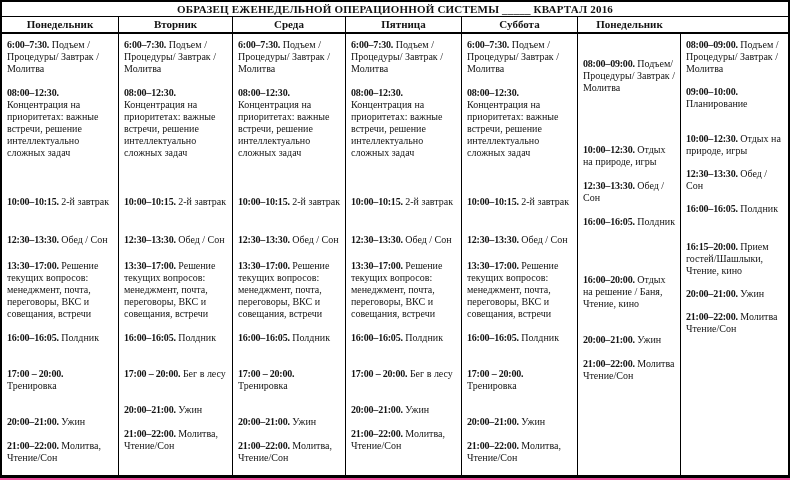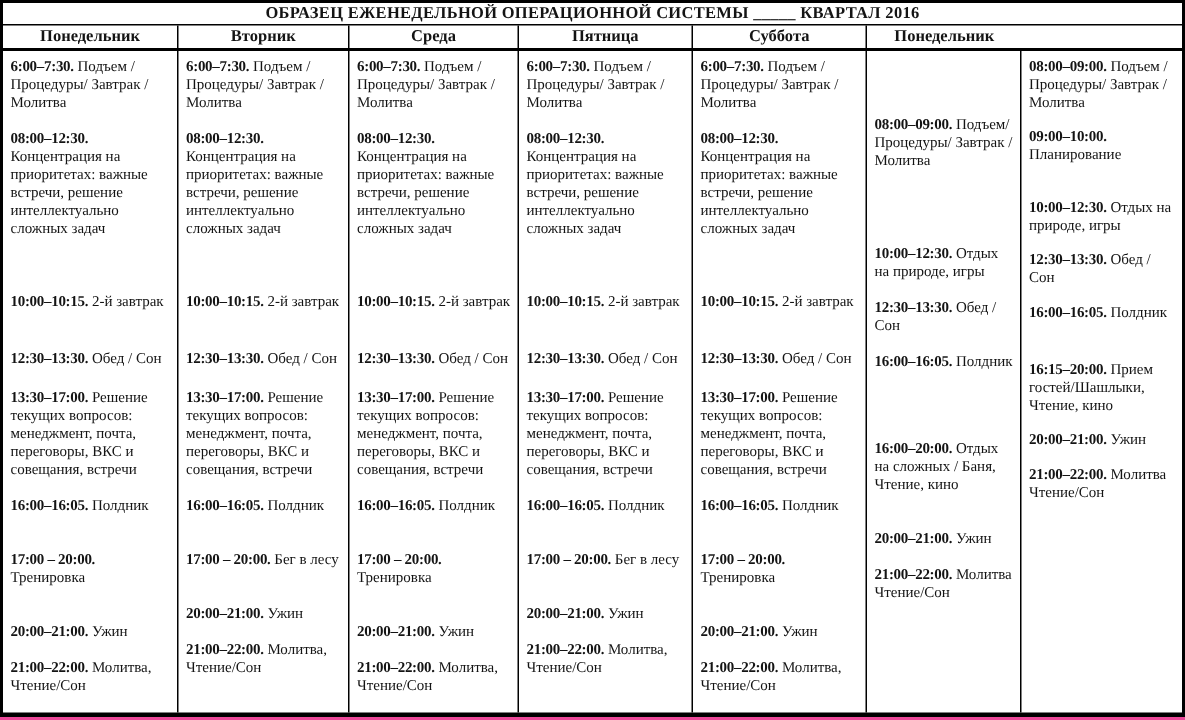--- a/index.html
+++ b/index.html
@@ -40,21 +40,21 @@
   .day-col:last-child { border-right:none; }
   .block { margin:0 0 12px 0; }
   .time { font-weight:bold; letter-spacing:-0.2px; }
   
   .wk .block:nth-child(2) { margin-bottom:37px; }
   .wk .block:nth-child(3) { margin-bottom:26px; }
   .wk .block:nth-child(4) { margin-bottom:14px; }
   .wk .block:nth-child(6) { margin-bottom:24px; }
   .wk .block:nth-child(7) { margin-bottom:24px;margin-top:21px; }
   
-  .col-sat { padding-top:44px; }
+  .col-sat { padding-top:24px; }
   .col-sat .block:nth-child(1) { margin-bottom:50px; }
   .col-sat .block:nth-child(4) { margin-bottom:46px; }
   .col-sat .block:nth-child(5) { margin-bottom:24px; }
   
   .col-sun { }
   .col-sun .block { margin-bottom:11px; }
   .col-sun .block:nth-child(2) { margin-bottom:23px;font-family:Liberation Serif, serif; }
   .col-sun .block:nth-child(5) { margin-bottom:26px; }
 </style>
 </head>
@@ -125,21 +125,21 @@
           <p class="block"><b class="time">16:00–16:05.</b><span> Полдник</span></p>
           <p class="block"><b class="time">17:00 – 20:00.</b><span> Тренировка</span></p>
           <p class="block"><b class="time">20:00–21:00.</b><span> Ужин</span></p>
           <p class="block"><b class="time">21:00–22:00.</b><span> Молитва, Чтение/Сон</span></p>
         </div>
         <div class="day-col col-sat">
           <p class="block"><b class="time">08:00–09:00.</b><span> Подъем/ Процедуры/ Завтрак /Молитва</span></p>
           <p class="block"><b class="time">10:00–12:30.</b><span> Отдых на природе, игры</span></p>
           <p class="block"><b class="time">12:30–13:30.</b><span> Обед / Сон</span></p>
           <p class="block"><b class="time">16:00–16:05.</b><span> Полдник</span></p>
-          <p class="block"><b class="time">16:00–20:00.</b><span> Отдых на сложных / Баня, Чтение, кино</span></p>
+          <p class="block"><b class="time">16:00–20:00.</b><span> Отдых на решение / Баня, Чтение, кино</span></p>
           <p class="block"><b class="time">20:00–21:00.</b><span> Ужин</span></p>
           <p class="block"><b class="time">21:00–22:00.</b><span> Молитва Чтение/Сон</span></p>
         </div>
         <div class="day-col col-sun">
           <p class="block"><b class="time">08:00–09:00.</b><span> Подъем /Процедуры/ Завтрак /Молитва</span></p>
           <p class="block"><b class="time">09:00–10:00.</b><span> Планирование</span></p>
           <p class="block"><b class="time">10:00–12:30.</b><span> Отдых на природе, игры</span></p>
           <p class="block"><b class="time">12:30–13:30.</b><span> Обед / Сон</span></p>
           <p class="block"><b class="time">16:00–16:05.</b><span> Полдник</span></p>
           <p class="block"><b class="time">16:15–20:00.</b><span> Прием гостей/Шашлыки, Чтение, кино</span></p>

